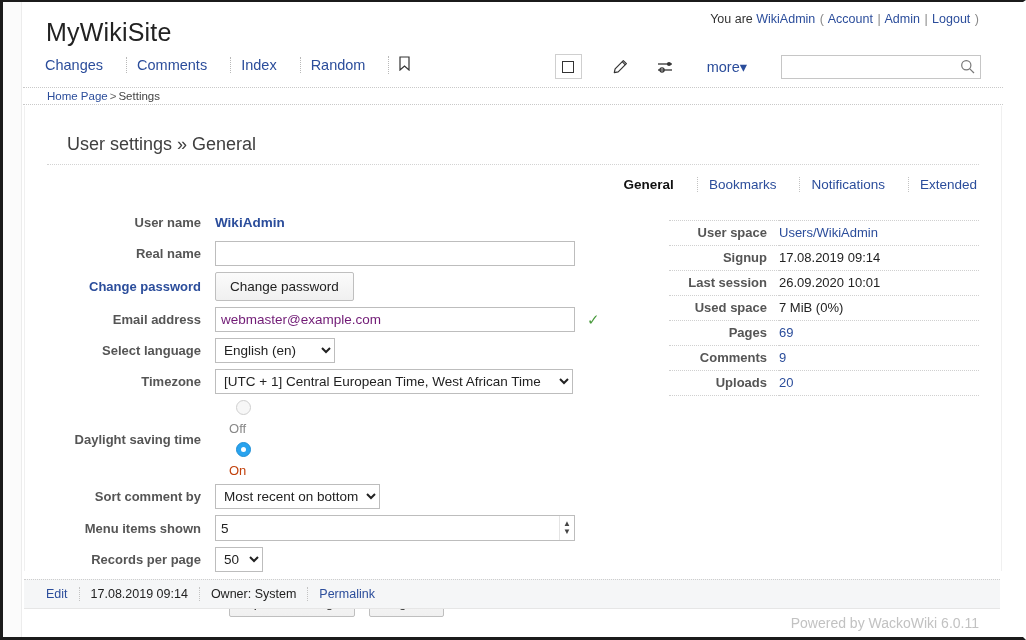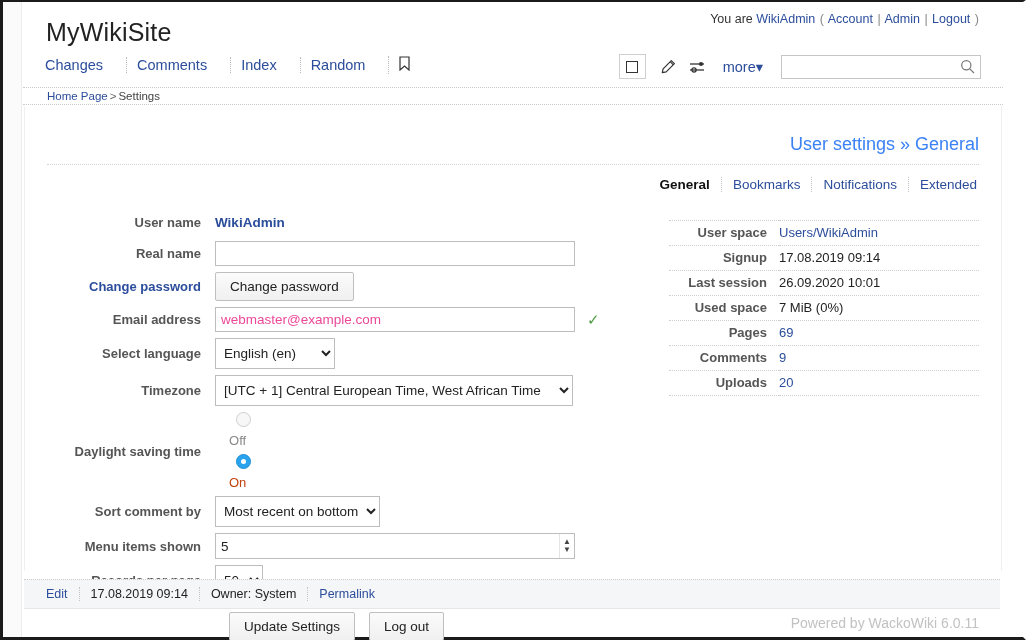--- a/index.html
+++ b/index.html
@@ -86,21 +86,21 @@
     border-left: 1px dotted #b9b9b9;
     line-height: 1;
     color: #333;
   }
 
   .tools {
     position: absolute;
     right: 0; top: -2px;
     display: flex;
     align-items: center;
-    gap: 0;
+    gap: 16px;
   }
   .tool-box {
     width: 27px; height: 25px;
     border: 1px solid #cfcfcf;
     display: flex; align-items: center; justify-content: center;
     margin-right: 9px;
   }
   .tool-sq {
     width: 12px; height: 12px;
     border: 1.6px solid #333;
@@ -150,34 +150,34 @@
   .content {
     position: absolute;
     left: 1px; right: 1px; top: 104px; bottom: 66px;
     border-left: 1px solid #f0f0f0;
     border-right: 1px solid #f0f0f0;
     background: #fff;
     padding: 0 22px;
   }
   .page-heading {
     font-size: 18px;
-    color: #3b82f6;
+    color: #404040;
     padding: 28px 0 9px 20px;
     border-bottom: 1px dotted #d3d3d3;
     font-weight: normal;
     margin: 0;
-    text-align: right;
   }
   .tabs {
     text-align: right;
     font-size: 13.5px;
     padding: 12px 2px 0 0;
     display: flex;
     justify-content: flex-end;
     align-items: center;
+    gap: 12px;
   }
   .tabs .tab {
     color: #2b4d9b;
     text-decoration: none;
     padding: 0 11px;
     white-space: nowrap;
   }
   .tabs .tab + .tab { border-left: 1px dotted #c3c3c3; }
   .tabs .tab.active { color: #111; font-weight: bold; }
   .tabs .tab:last-child { padding-right: 0; }
@@ -210,21 +210,21 @@
   .flabel.link { color: #2b4d9b; }
   .fval { flex: 1; display: flex; align-items: center; }
   .uname-val { color: #2b4d9b; font-weight: bold; font-size: 13.5px; }
 
   input.txt {
     width: 360px; height: 25px;
     border: 1px solid #bdbdbd;
     font-size: 13.5px;
     padding: 2px 5px;
     font-family: "Liberation Sans", sans-serif;
-    color: #ec4899;
+    color: #701a75;
     background: #fff;
     outline: none;
   }
   input.num {
     width: 360px; height: 26px;
     border: 1px solid #bdbdbd;
     font-size: 13.5px;
     padding: 2px 5px;
     font-family: "Liberation Sans", sans-serif;
     color: #222;
@@ -236,21 +236,21 @@
     position: absolute; right: 1px; top: 1px;
     width: 15px; height: 24px;
     display: flex; flex-direction: column;
     justify-content: center; align-items: center;
     background: #fff;
     border-left: 1px solid #e4e4e4;
   }
   .spin span { font-size: 8px; color: #444; line-height: 8px; }
 
   select.sel {
-    height: 31px;
+    height: 25px;
     border: 1px solid #bdbdbd;
     font-size: 13.5px;
     font-family: "Liberation Sans", sans-serif;
     background: #fff;
     color: #222;
     padding: 1px 2px 1px 4px;
     outline: none;
   }
   select.w-lang { width: 120px; }
   select.w-theme { width: 95px; }

